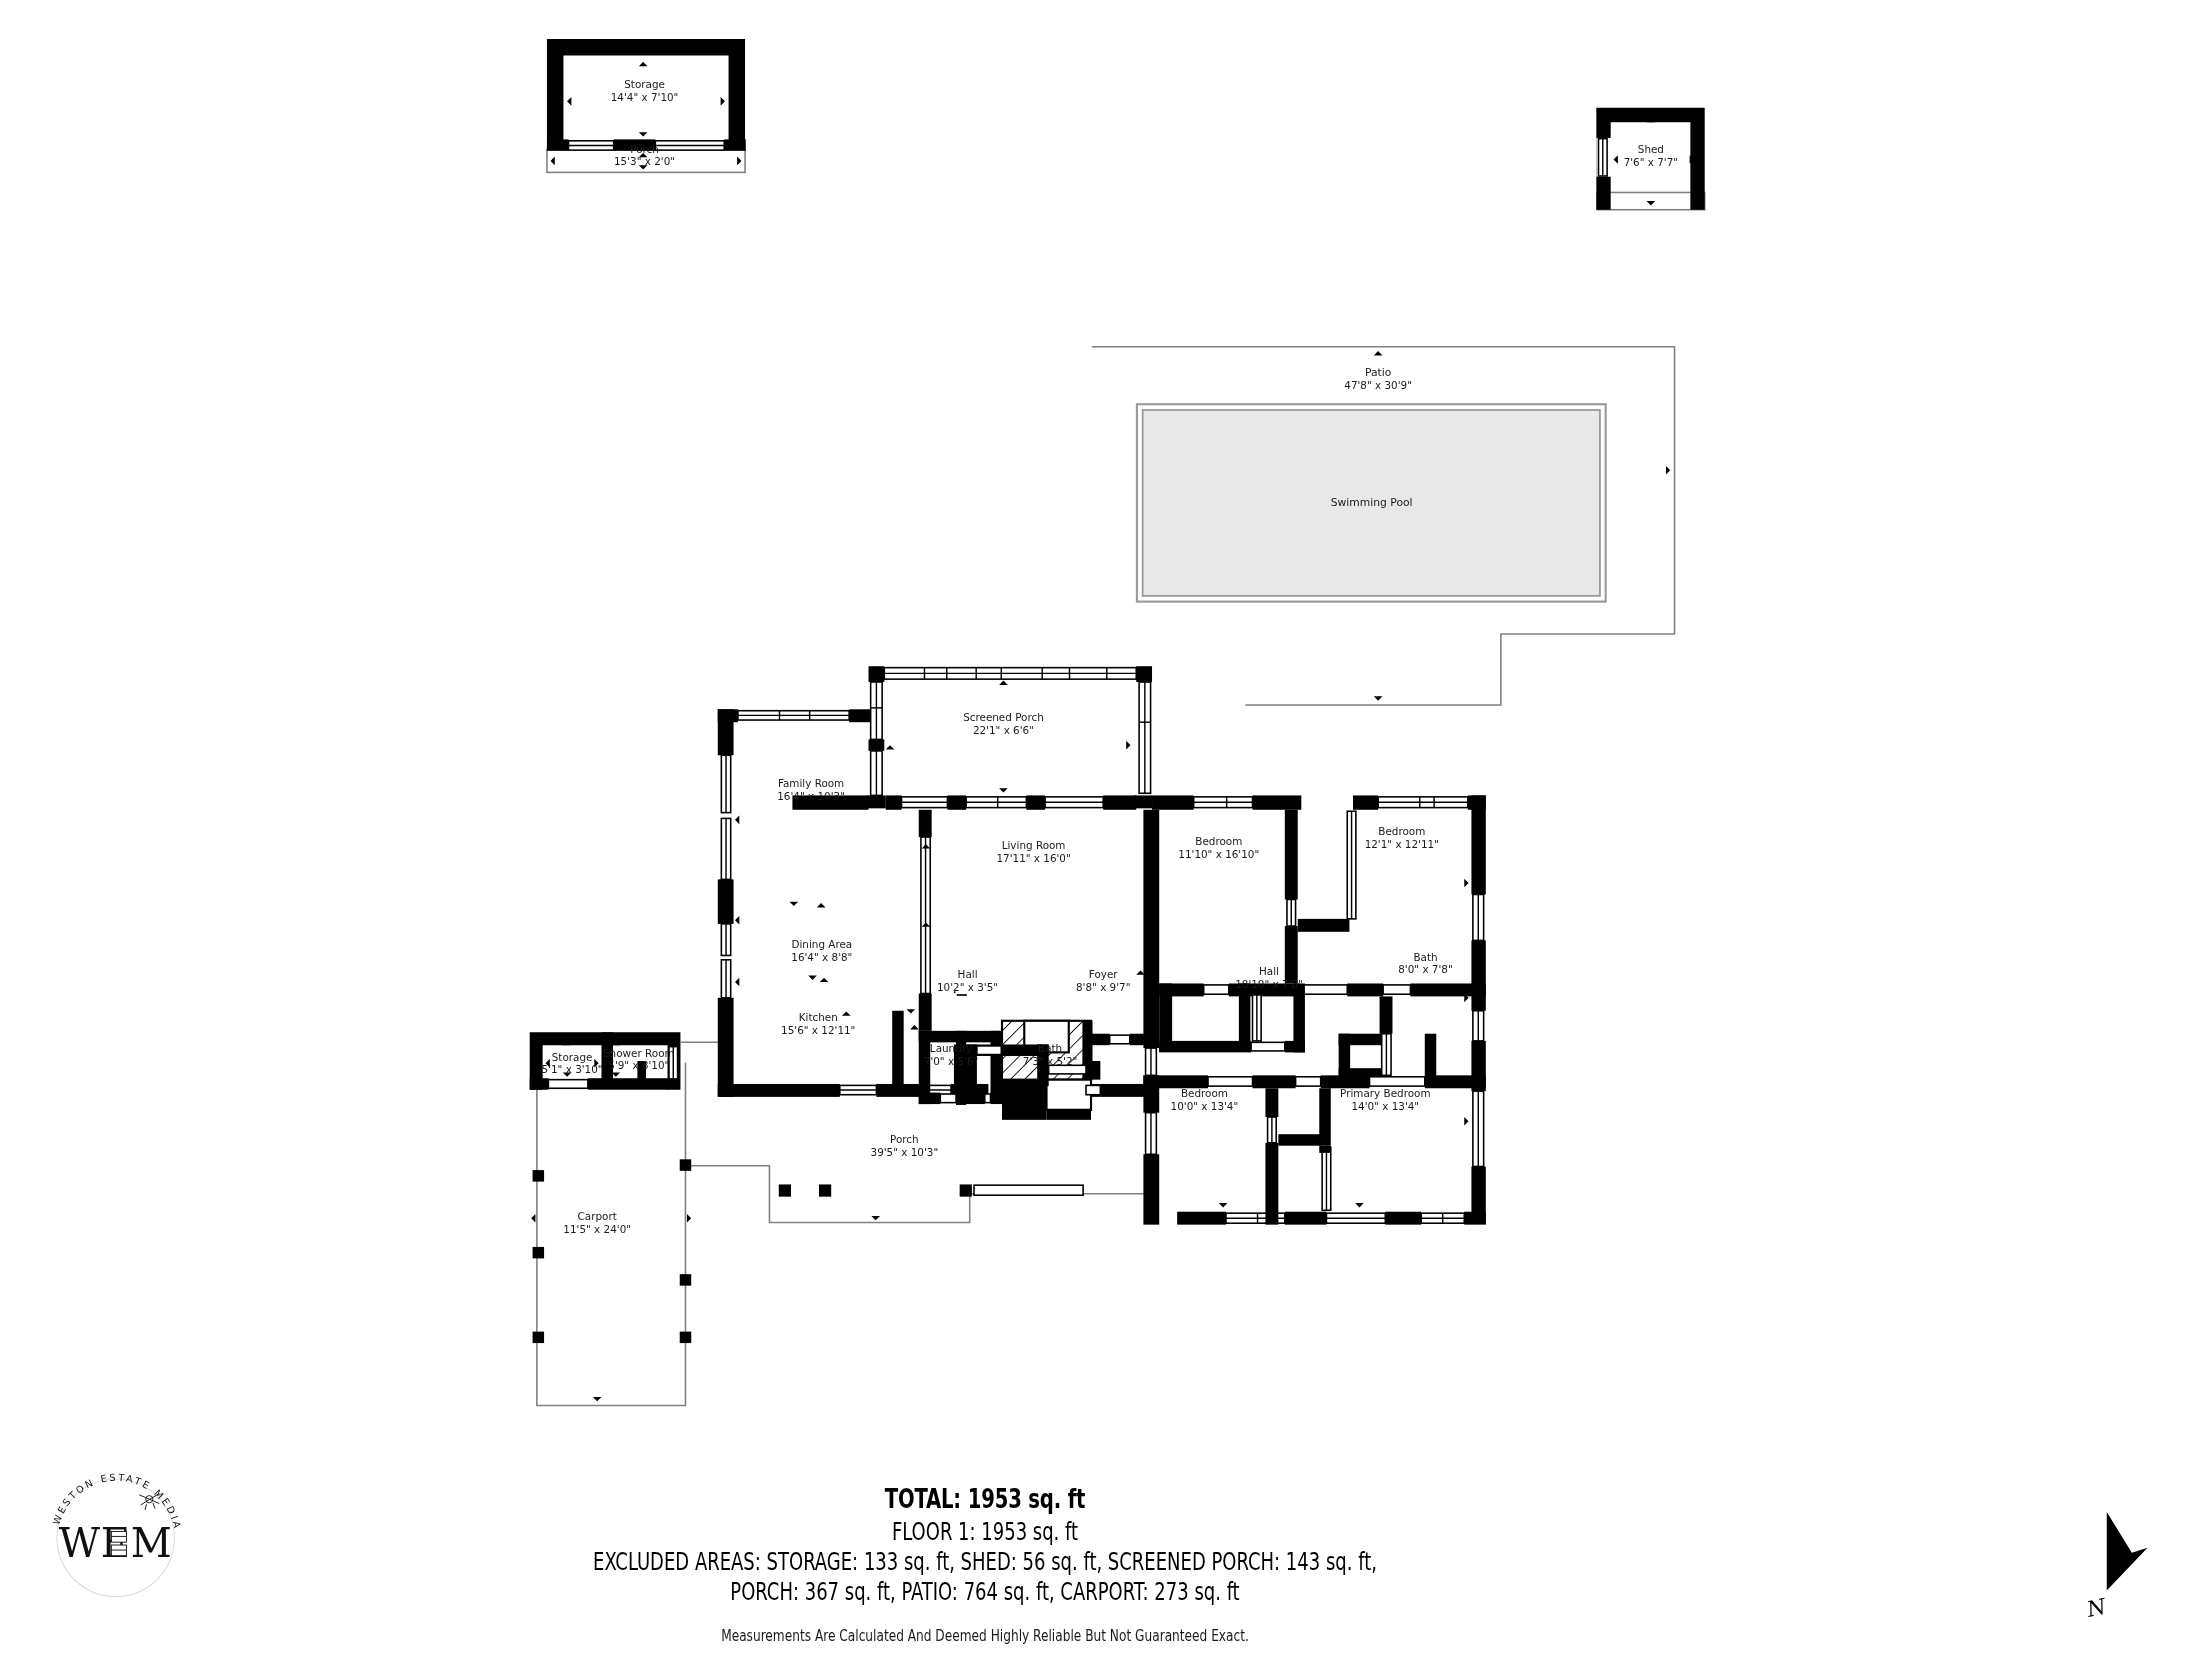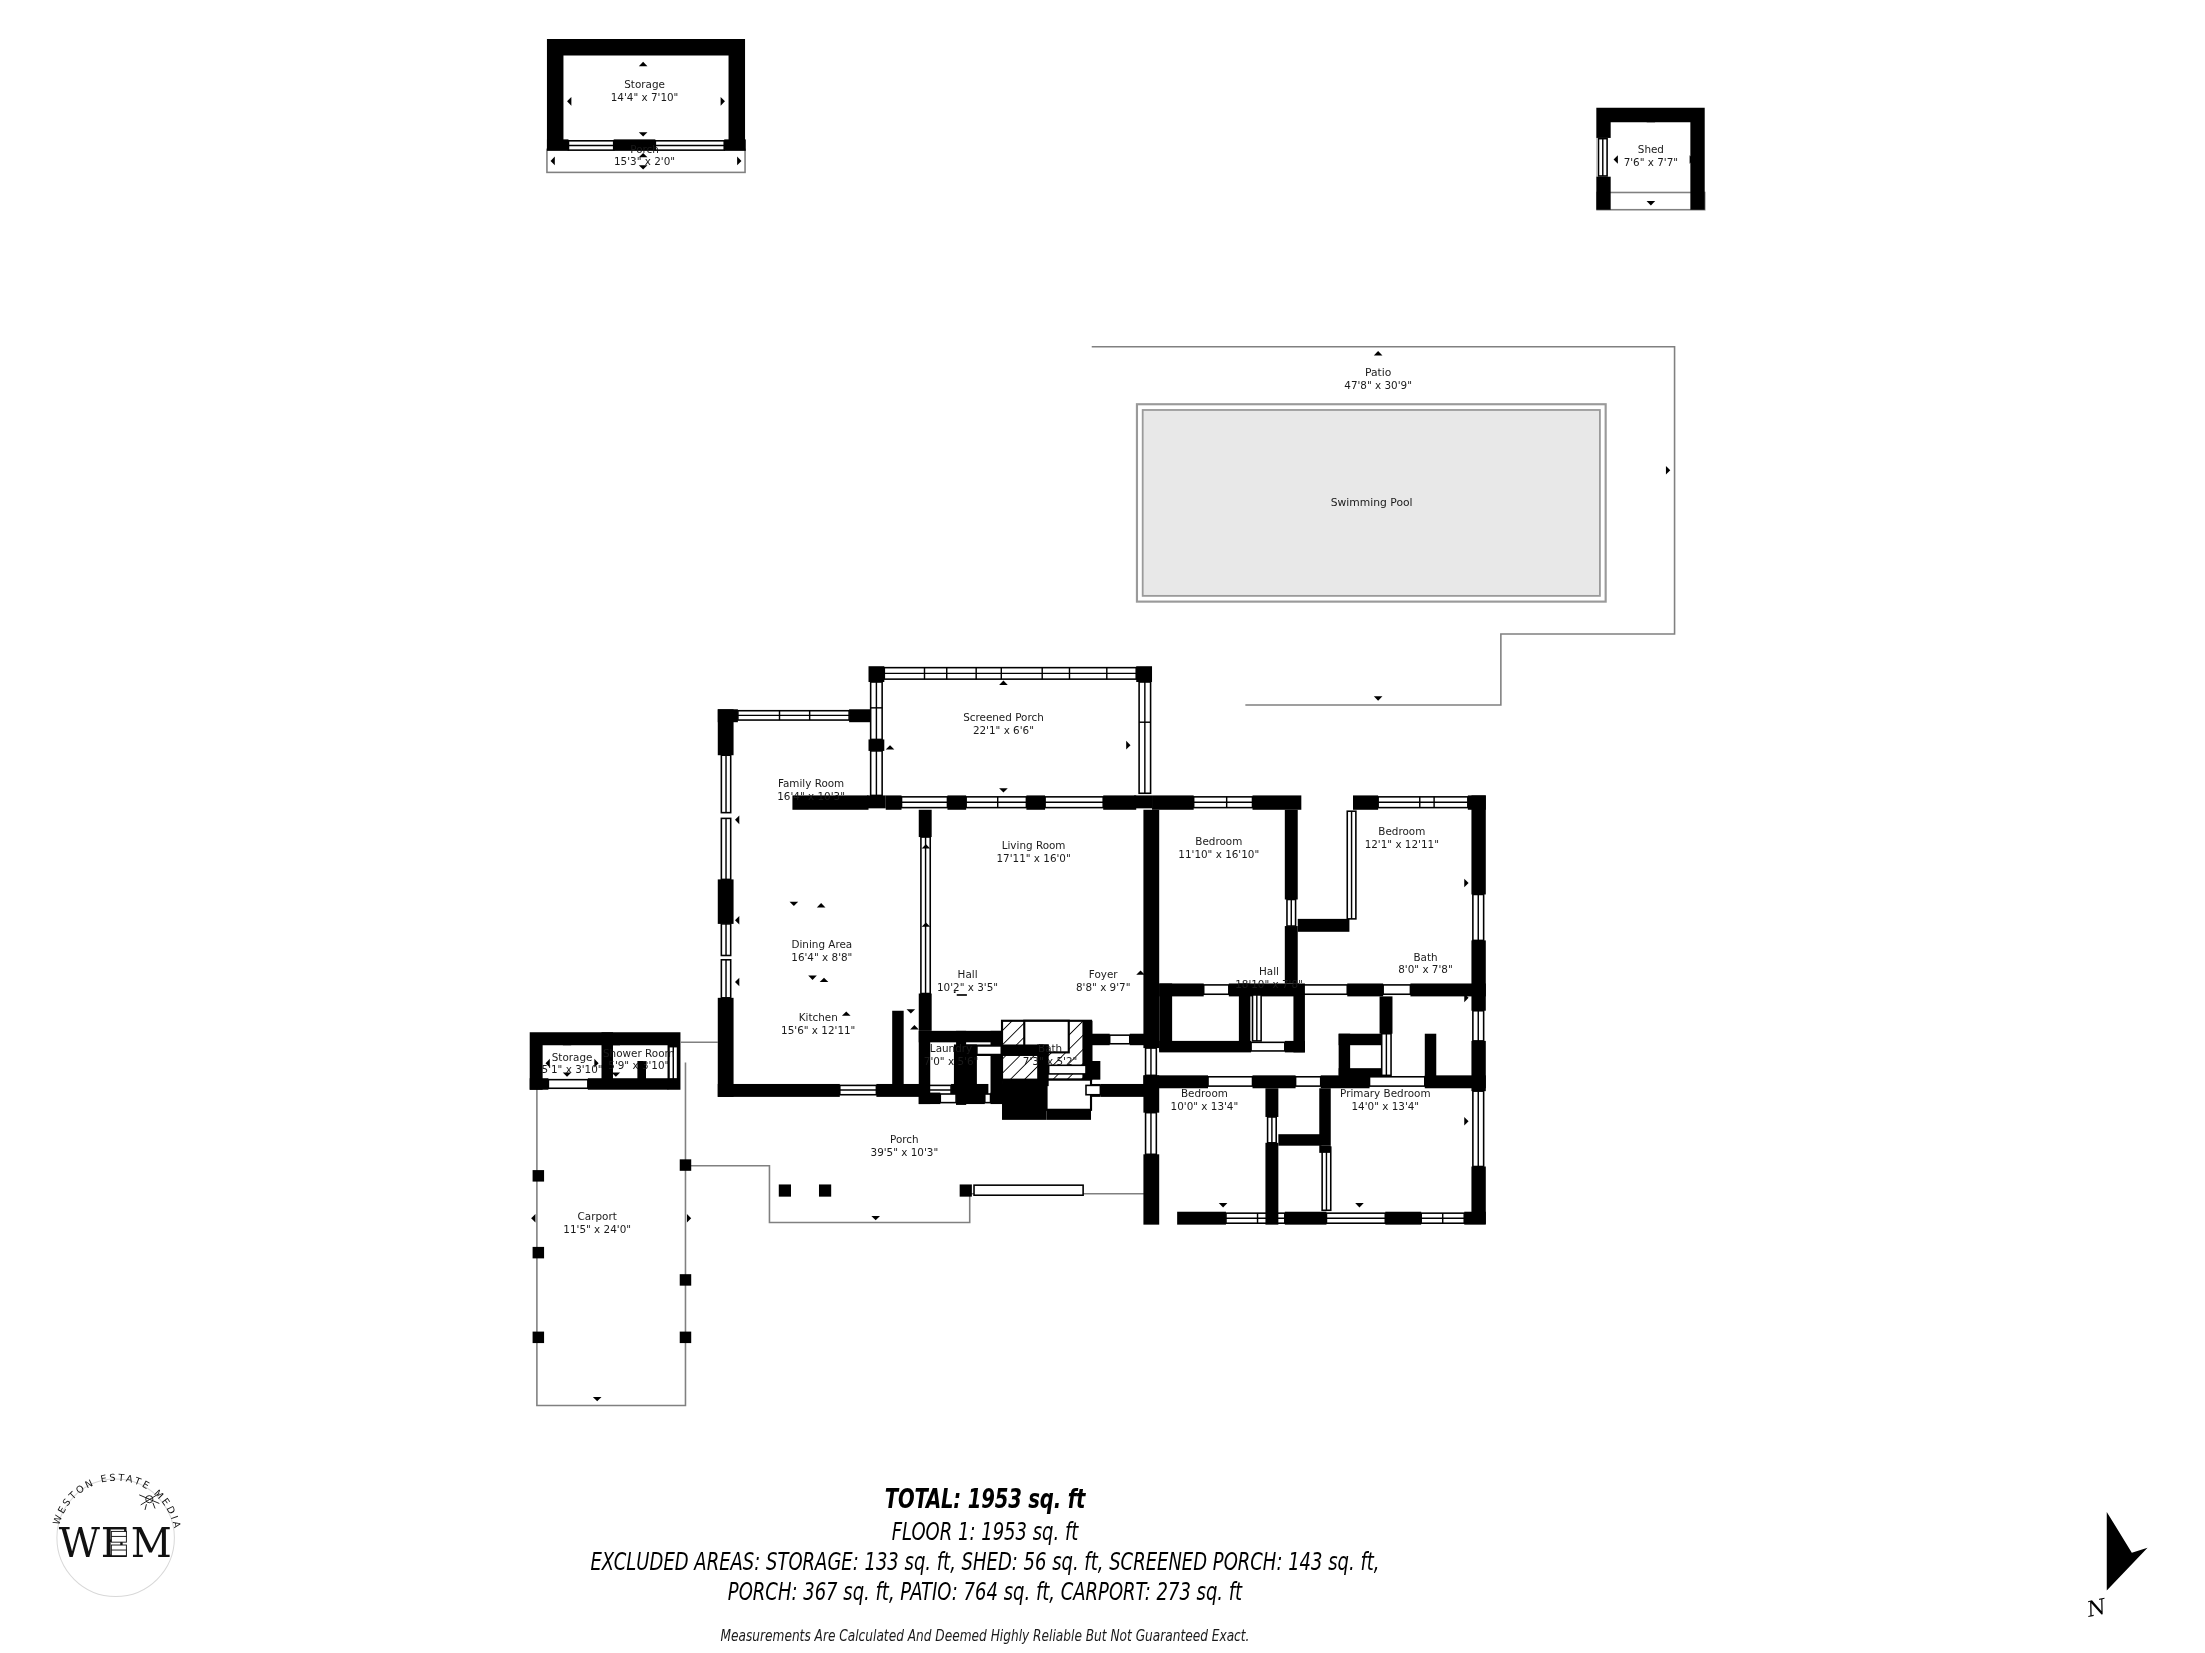--- a/index.html
+++ b/index.html
@@ -52,21 +52,20 @@
   }
 
   
   #footer {
     position: absolute;
     left: 0;
     top: 1486px;
     width: 1970px;
     text-align: center;
     line-height: 1.0;
-    font-style: italic;
   }
   #footer .ft-total {
     font-family: "Liberation Sans Narrow", "DejaVu Sans Condensed", "Liberation Sans", sans-serif;
     font-weight: bold;
     font-size: 26.6px;
     letter-spacing: -0.2px;
     color: #000;
     transform: scaleX(0.82);
     transform-origin: center;
     margin: 0 0 6.5px 0;

